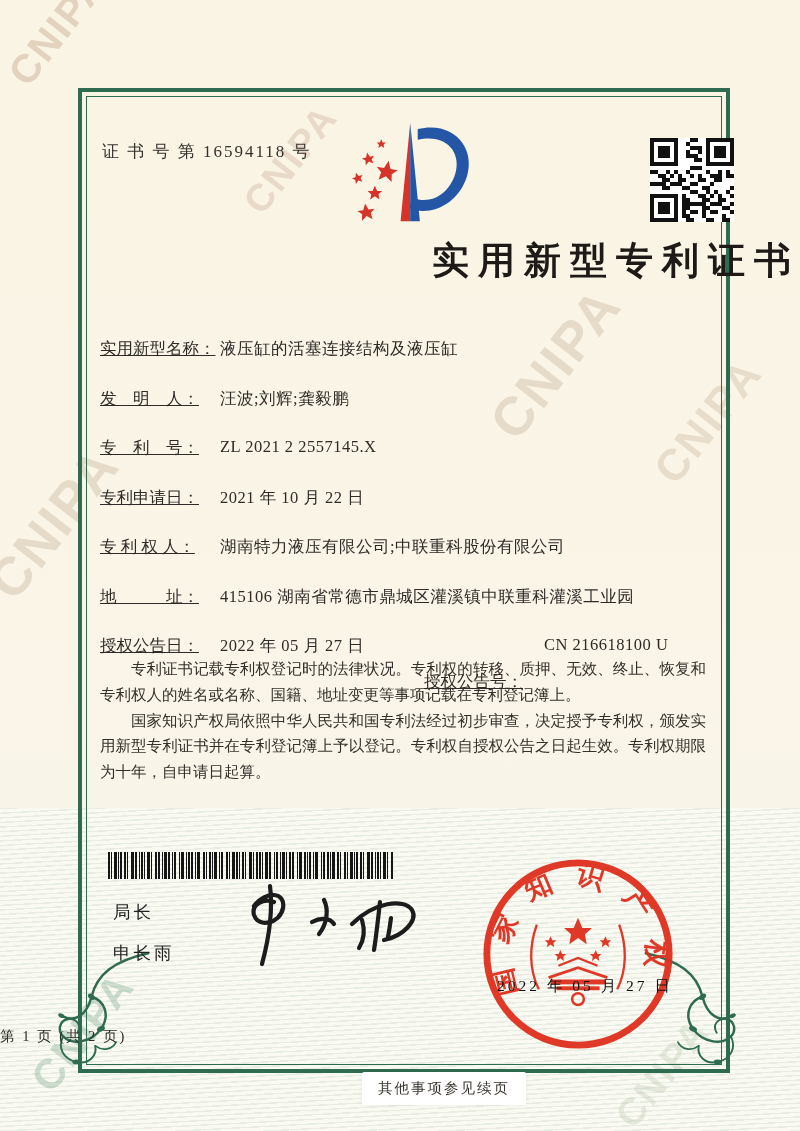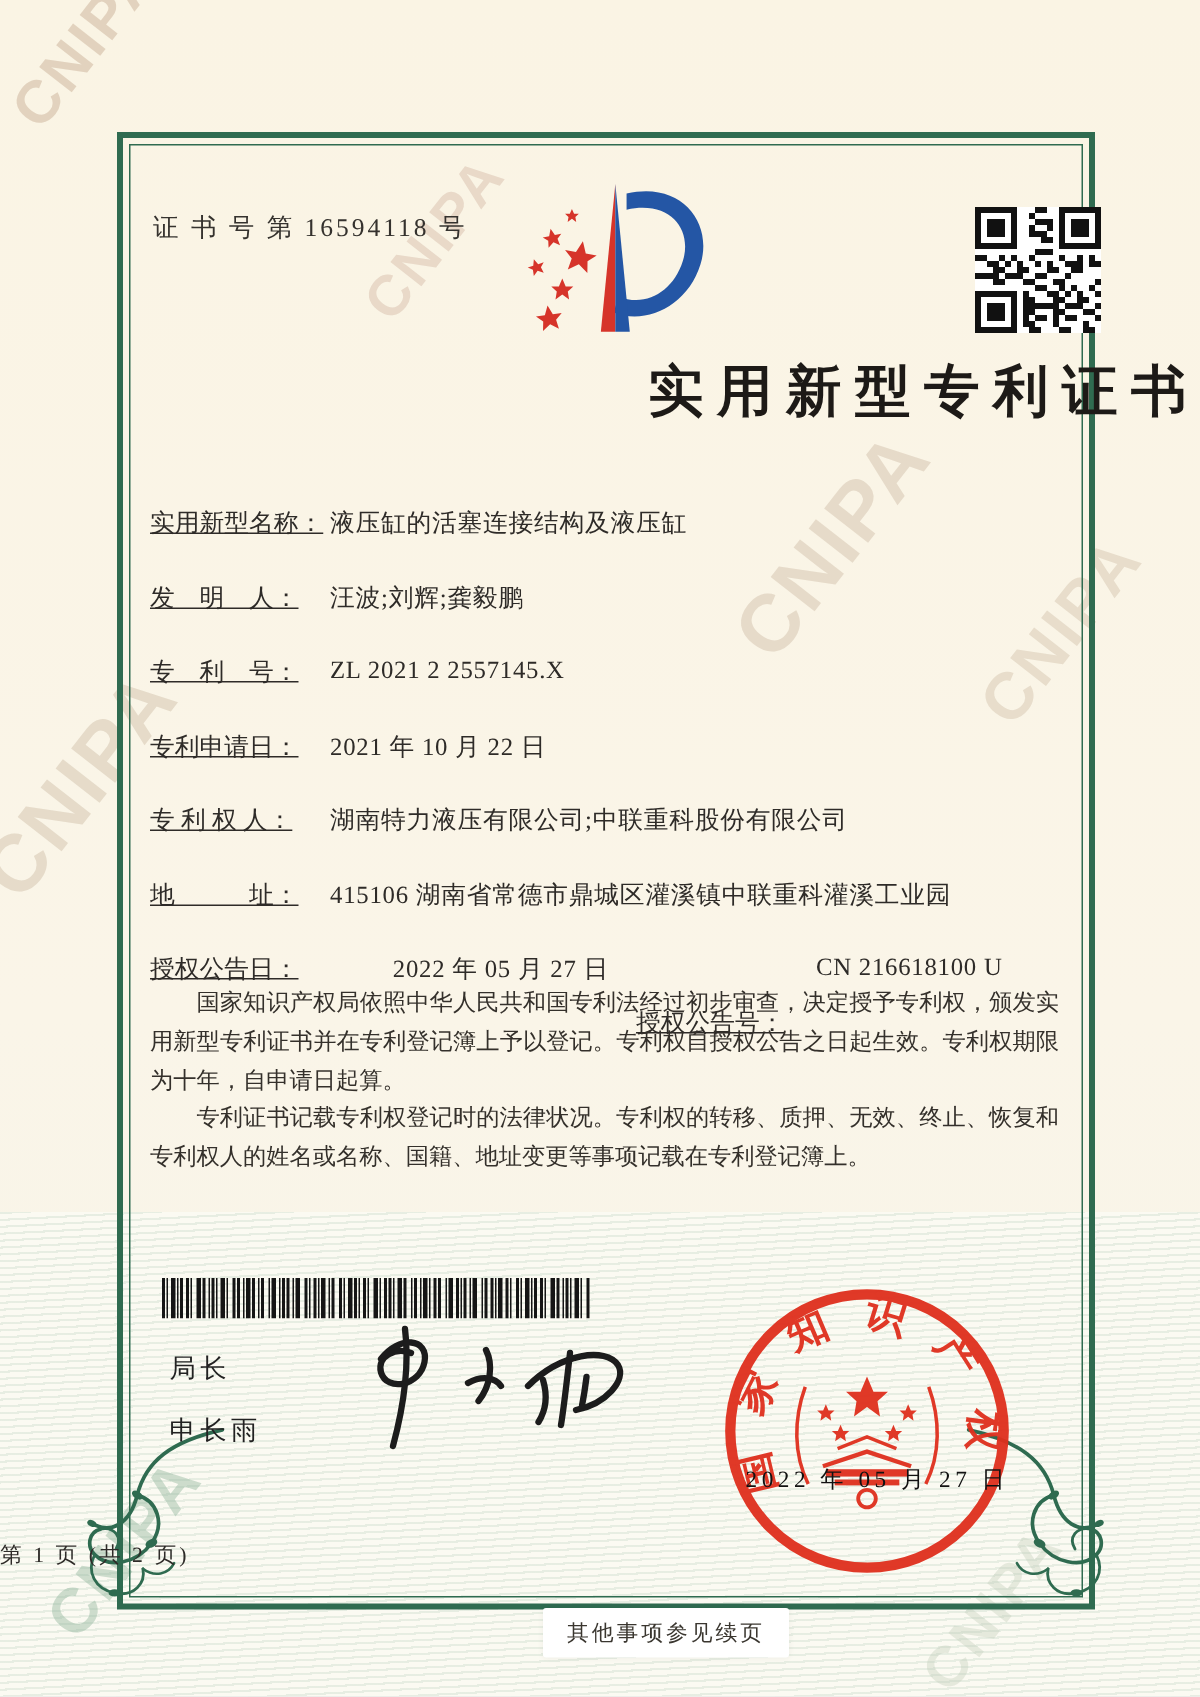--- a/index.html
+++ b/index.html
@@ -31,21 +31,21 @@
   .cert-no{position:absolute;left:102px;top:140px;z-index:3;font-size:17px;letter-spacing:2px;color:#35322e;}
   .logo{position:absolute;left:332px;top:116px;z-index:3;}
   .qr{position:absolute;left:650px;top:138px;z-index:3;}
   .title{position:absolute;left:0;top:236px;width:800px;z-index:3;margin:0;text-align:right;
          font-size:37px;font-weight:bold;letter-spacing:9px;color:#1d1a17;}
   
   .fields{position:absolute;left:100px;top:338px;width:606px;z-index:3;display:flex;
           flex-direction:column;gap:27.5px;font-size:16.5px;}
   .row{display:flex;white-space:nowrap;}
   .lbl{min-width:120px;text-decoration:underline;}
-  .val{letter-spacing:.5px;text-align:right;}
+  .val{letter-spacing:.5px;}
   .grant .val-first{min-width:186px;}
   .grant .lbl2{margin-left:18px;margin-top:36px;}
   
   .paras{position:absolute;left:100px;top:656px;width:606px;z-index:3;font-size:15.5px;
          line-height:25.8px;text-align:justify;color:#34302b;}
   .paras p{margin:0;text-indent:2em;}
   
   .barcode{position:absolute;left:108px;top:852px;z-index:3;}
   .signer{position:absolute;left:113px;top:900px;z-index:3;font-size:17.5px;letter-spacing:3px;
           font-family:"Liberation Sans","DejaVu Sans",sans-serif;color:#222;}
@@ -280,22 +280,22 @@
     </div>
     <div class="row grant">
       <span class="lbl">授权公告日：</span>
       <span class="val val-first">2022 年 05 月 27 日</span>
       <span class="lbl lbl2">授权公告号：</span>
       <span class="val">CN 216618100 U</span>
     </div>
   </div>
 
   <div class="paras">
+    <p>专利证书记载专利权登记时的法律状况。专利权的转移、质押、无效、终止、恢复和专利权人的姓名或名称、国籍、地址变更等事项记载在专利登记簿上。</p>
     <p>国家知识产权局依照中华人民共和国专利法经过初步审查，决定授予专利权，颁发实用新型专利证书并在专利登记簿上予以登记。专利权自授权公告之日起生效。专利权期限为十年，自申请日起算。</p>
-    <p>专利证书记载专利权登记时的法律状况。专利权的转移、质押、无效、终止、恢复和专利权人的姓名或名称、国籍、地址变更等事项记载在专利登记簿上。</p>
   </div>
 
   <svg class="barcode" id="barcode" width="292" height="27" viewBox="0 0 292 27">
       <rect x="0" y="0" width="2" height="27" fill="#151515"></rect>
       <rect x="3" y="0" width="1" height="27" fill="#151515"></rect>
       <rect x="6" y="0" width="3" height="27" fill="#151515"></rect>
       <rect x="10" y="0" width="1" height="27" fill="#151515"></rect>
       <rect x="12" y="0" width="2" height="27" fill="#151515"></rect>
       <rect x="16" y="0" width="2" height="27" fill="#151515"></rect>
       <rect x="19" y="0" width="1" height="27" fill="#151515"></rect>

